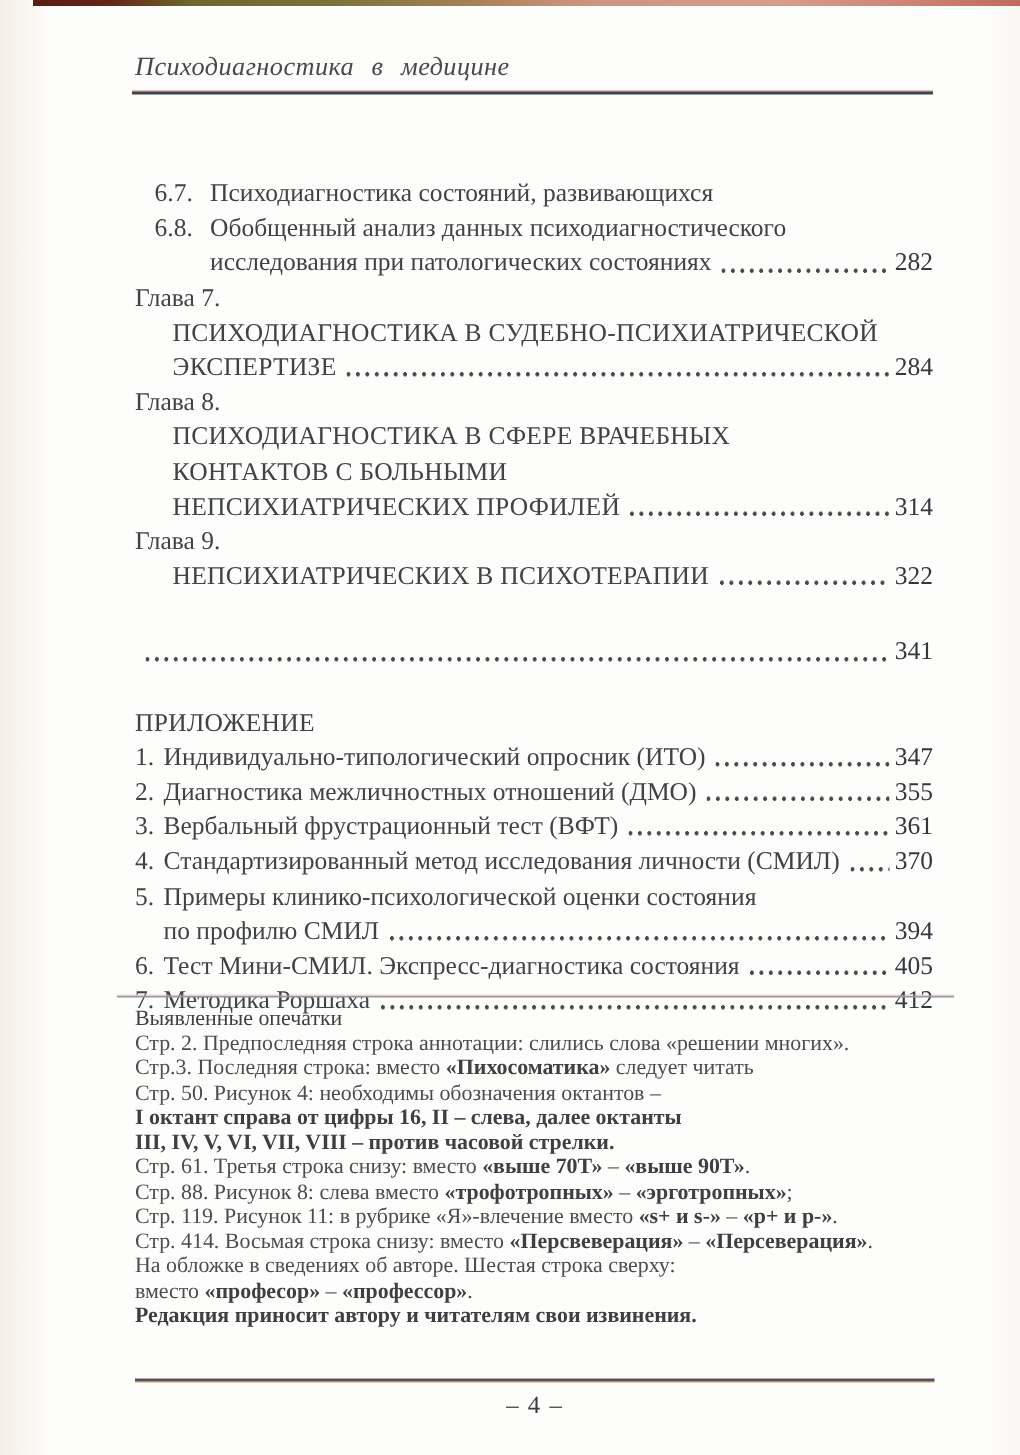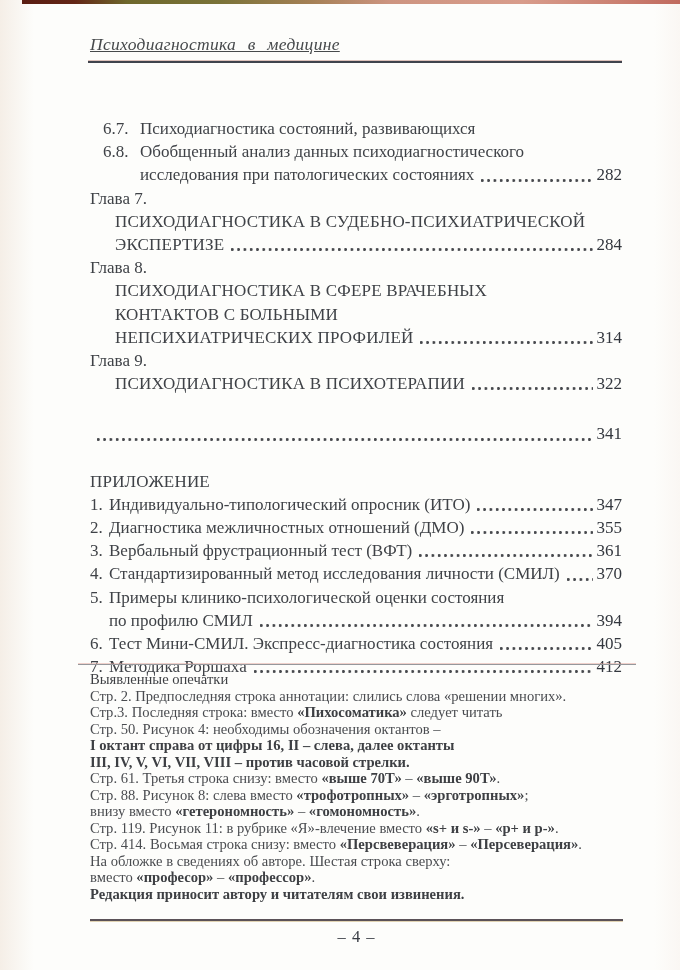--- a/index.html
+++ b/index.html
@@ -13,21 +13,21 @@
     color:#3f4247;
   }
   .top-strip{
     position:absolute;top:0;left:22px;right:0;height:4px;
     background:linear-gradient(90deg,#5a1d12 0%,#632616 8%,#6e682c 16%,#7a7338 30%,
       #a58055 44%,#cd9480 56%,#d89c8b 76%,#cb8172 90%,#c06a5e 100%);
   }
   .running-head{
     position:absolute;top:34px;left:90px;
     font-style:italic;font-size:17.5px;color:#474a4c;
-    word-spacing:7px;letter-spacing:.3px;white-space:nowrap;text-decoration:underline;
+    word-spacing:7px;letter-spacing:.3px;white-space:nowrap;
   }
   .head-rule{
     position:absolute;top:61px;left:88px;width:534px;height:2px;background:#40444d;
     box-shadow:0 -1px 0 rgba(150,60,40,.3);
   }
   .toc{
     position:absolute;left:90px;top:79px;width:532px;
     font-size:17px;line-height:23.2px;margin-top:38px;
   }
   .tline{display:flex;}
@@ -116,21 +116,21 @@
     <div class="tline">
       <span class="sp25"></span>
       <span class="caps">НЕПСИХИАТРИЧЕСКИХ ПРОФИЛЕЙ</span>
       <span class="leader"></span>
       <span class="pg">314</span>
     </div>
 
     <div class="tline">Глава 9.</div>
     <div class="tline">
       <span class="sp25"></span>
-      <span class="caps">ПСИХОДИАГНОСТИКА В ПСИХОТЕРАПИИ</span>
+      <span class="caps">НЕПСИХИАТРИЧЕСКИХ В ПСИХОТЕРАПИИ</span>
       <span class="leader"></span>
       <span class="pg">322</span>
     </div>
 
     <div class="tline mt-concl">
       <span class="leader"></span>
       <span class="pg">341</span>
     </div>
 
     <div class="tline mt-appx caps">ПРИЛОЖЕНИЕ</div>
@@ -187,21 +187,20 @@
 
   <div class="errata">
     <div class="title">Выявленные опечатки</div>
     <div><span>Стр. 2. Предпоследняя строка аннотации: слились слова «решении многих».</span></div>
     <div><span>Стр.3. Последняя строка: вместо </span><span class="b">«Пихосоматика»</span><span> следует читать</span></div>
     <div><span>Стр. 50. Рисунок 4: необходимы обозначения октантов –</span></div>
     <div class="bold-line"><span>I октант справа от цифры 16, II – слева, далее октанты</span></div>
     <div class="bold-line"><span>III, IV, V, VI, VII, VIII – против часовой стрелки.</span></div>
     <div><span>Стр. 61. Третья строка снизу: вместо </span><span class="b">«выше 70Т»</span><span> – </span><span class="b">«выше 90Т»</span><span>.</span></div>
     <div><span>Стр. 88. Рисунок 8: слева вместо </span><span class="b">«трофотропных»</span><span> – </span><span class="b">«эрготропных»</span><span>;</span></div>
-    <div><span>внизу вместо </span><span class="b">«гетерономность»</span><span> – </span><span class="b">«гомономность»</span><span>.</span></div>
     <div><span>Стр. 119. Рисунок 11: в рубрике «Я»-влечение вместо </span><span class="b">«s+ и s-»</span><span> – </span><span class="b">«p+ и p-»</span><span>.</span></div>
     <div><span>Стр. 414. Восьмая строка снизу: вместо </span><span class="b">«Персвеверация»</span><span> – </span><span class="b">«Персеверация»</span><span>.</span></div>
     <div><span>На обложке в сведениях об авторе. Шестая строка сверху:</span></div>
     <div><span>вместо </span><span class="b">«професор»</span><span> – </span><span class="b">«профессор»</span><span>.</span></div>
     <div class="bold-line"><span>Редакция приносит автору и читателям свои извинения.</span></div>
   </div>
 
   <div class="bottom-rule"></div>
   <div class="page-num">– 4 –</div>
 </div>

